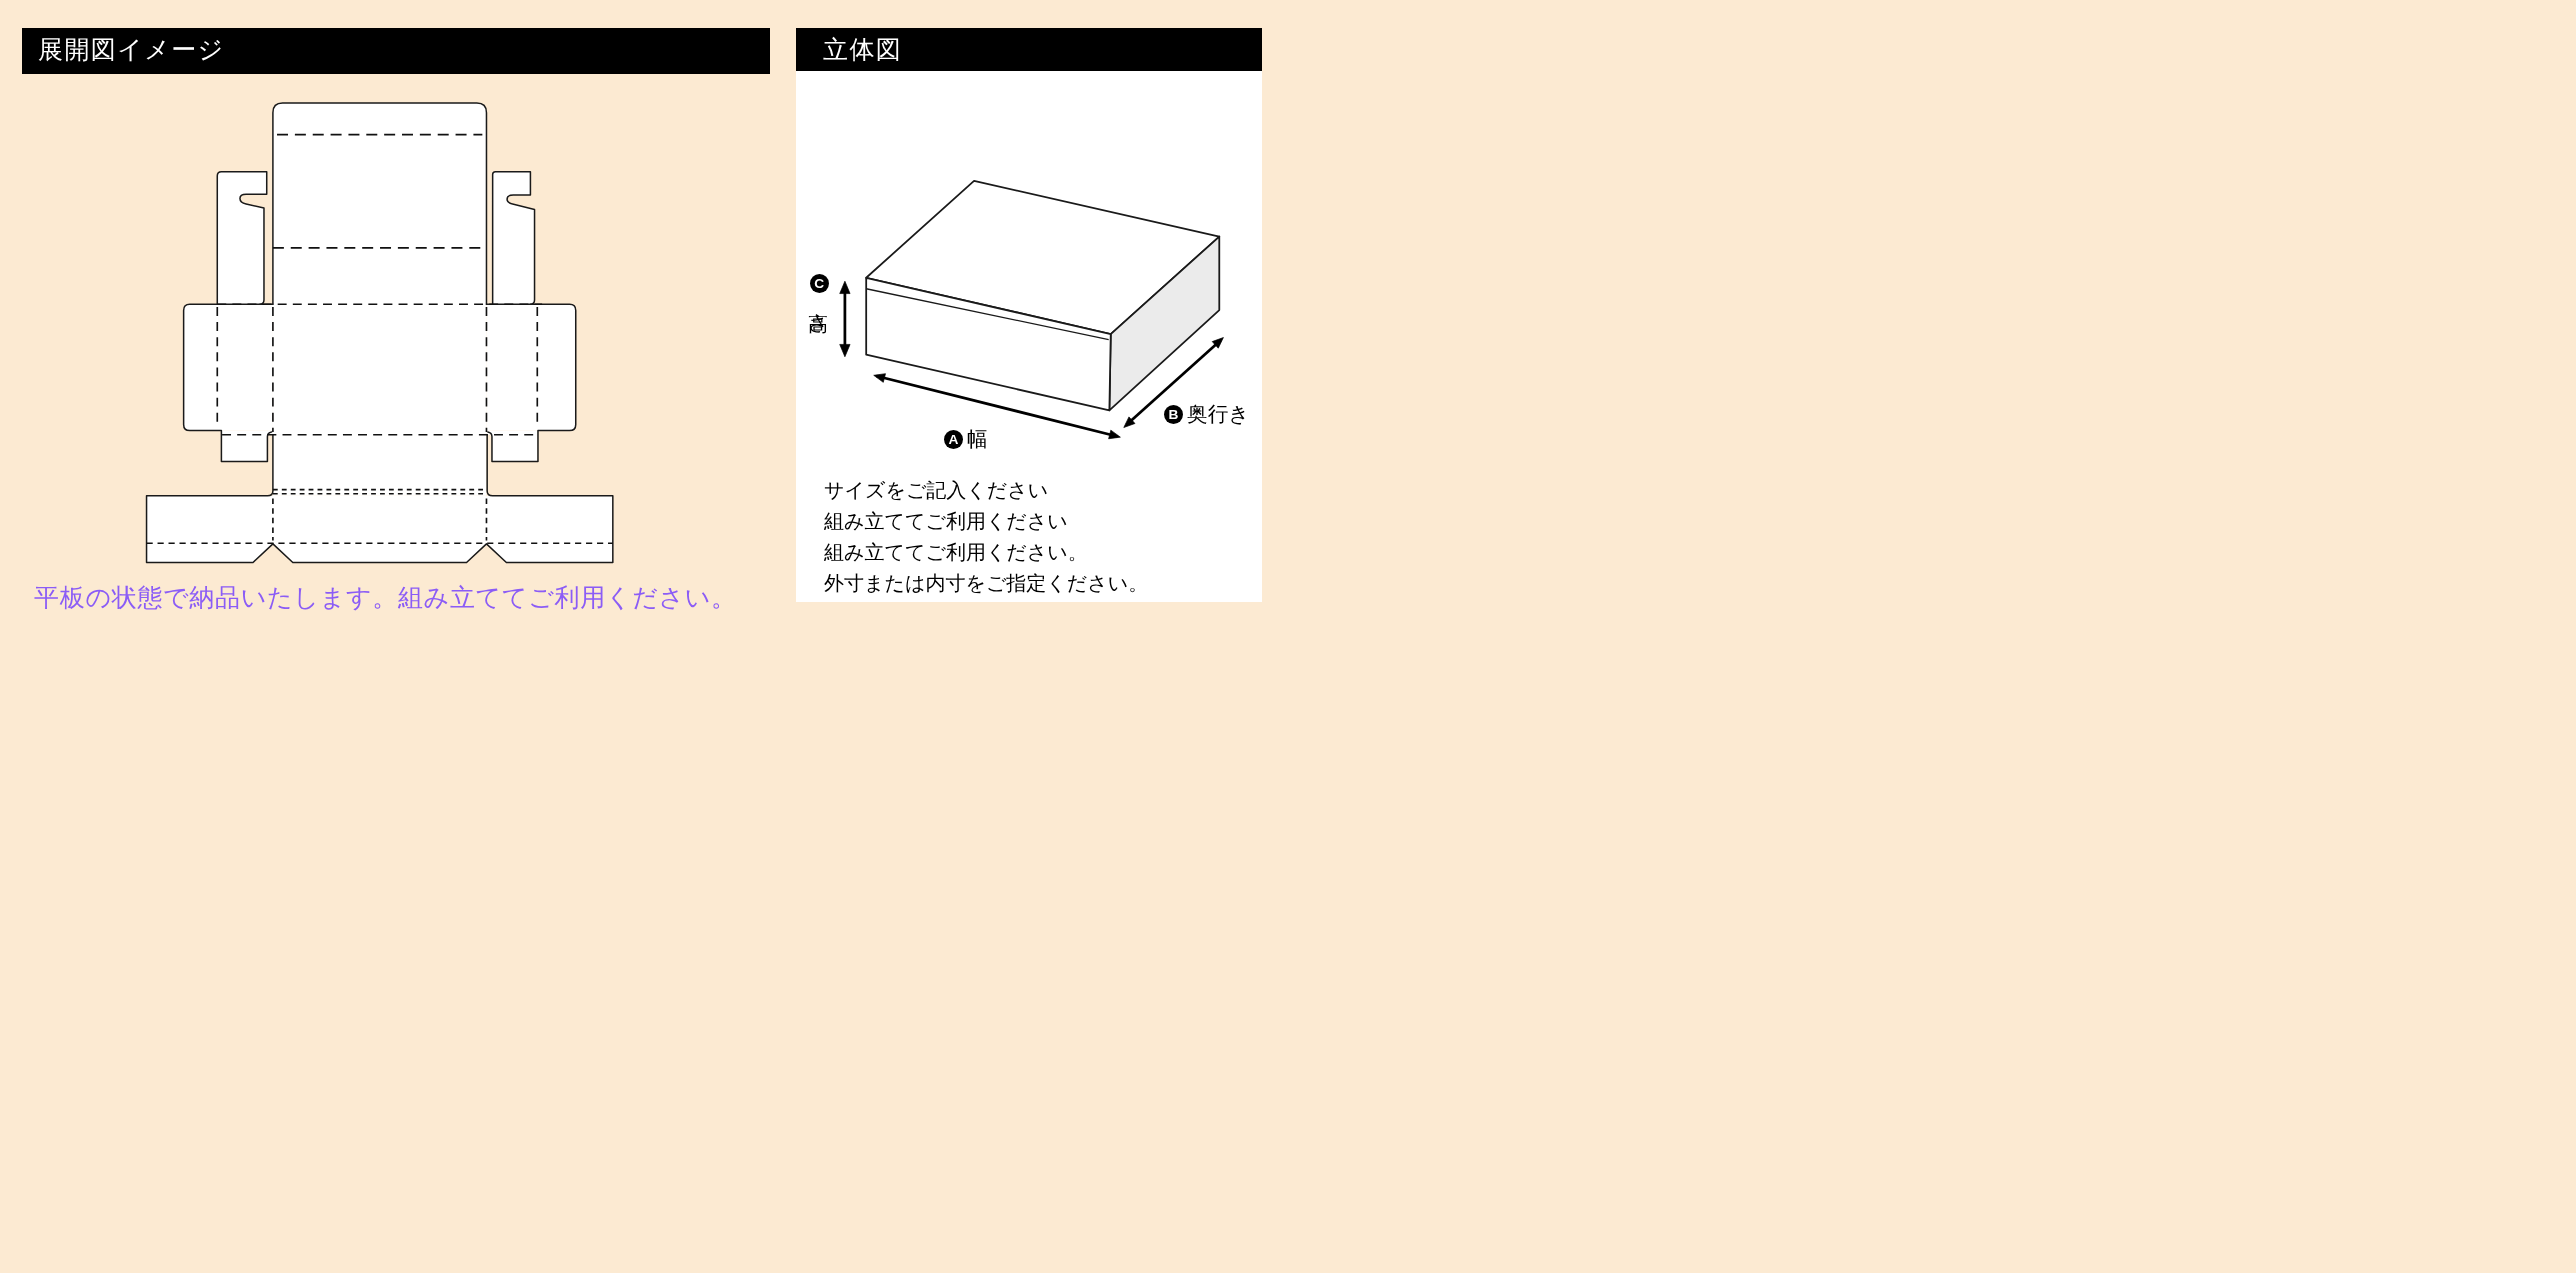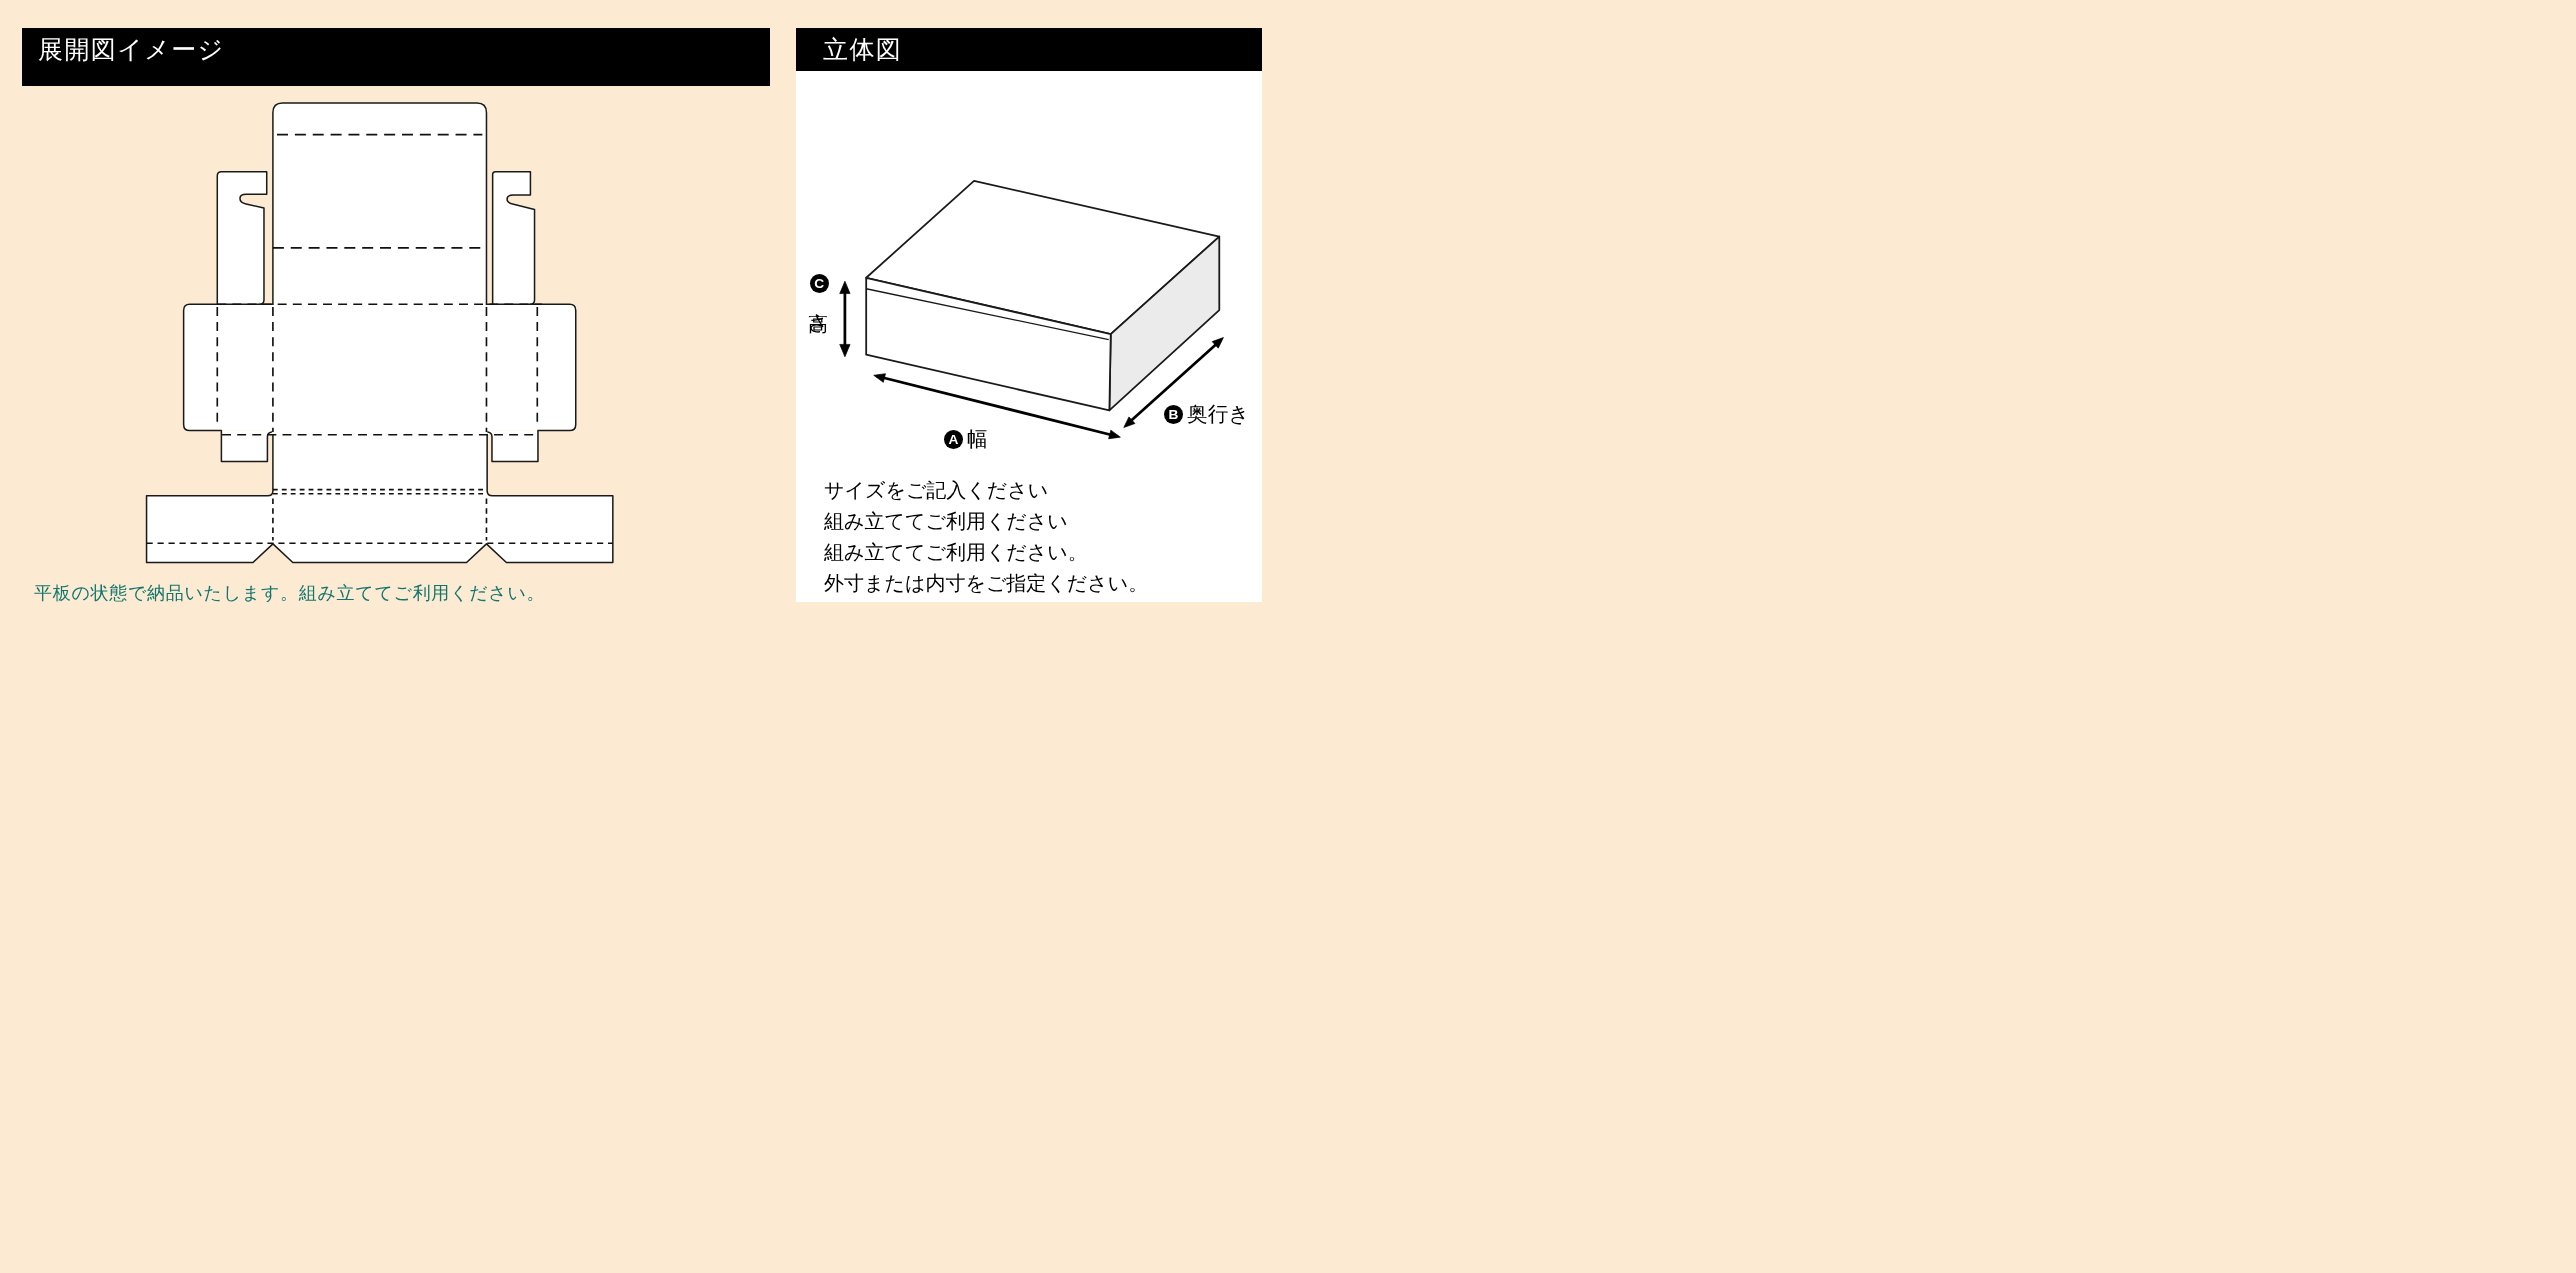--- a/index.html
+++ b/index.html
@@ -8,21 +8,21 @@
     background:#FCEAD2;
   }
   .page{
     position:relative;
     width:1288px;height:637px;
     background:#FCEAD2;
     overflow:hidden;
   }
   .header-bar{
     position:absolute;
-    height:58px;
+    height:46px;
     background:#000;
     color:#fff;
     font-size:25px;
     line-height:43px;
     padding-left:16px;
     box-sizing:border-box;
     letter-spacing:1.4px;
   }
   .header-bar.left{left:22px;top:27.5px;width:748px;}
   .header-bar.right{left:796px;top:27.5px;width:466px;padding-left:27px;}
@@ -33,22 +33,22 @@
     background:#fff;
   }
   .dieline-svg{
     position:absolute;
     left:20.6px;top:79px;
     width:773px;height:491px;
   }
   .caption{
     position:absolute;
     left:34px;top:581px;
-    font-size:18px;
-    color:#0f766e;
+    font-size:25px;
+    color:#8b5cf6;
     letter-spacing:0.7px;
     white-space:nowrap;
   }
   .iso-svg{
     position:absolute;
     left:0;top:0;
     width:466px;height:395px;
   }
   .dim-label{
     position:absolute;

